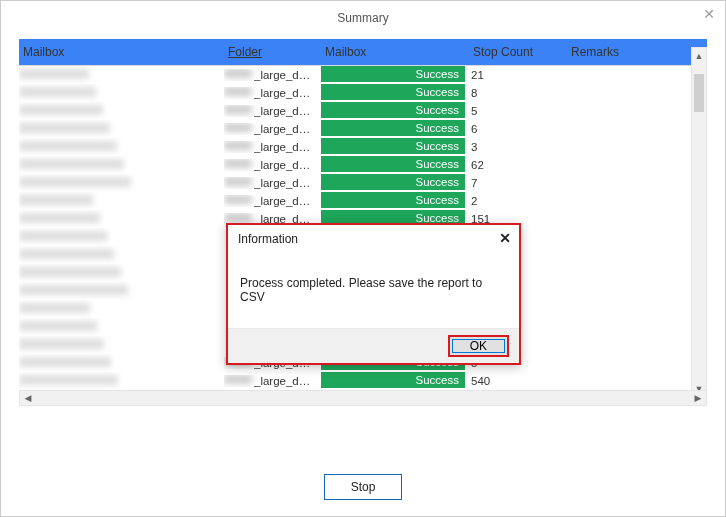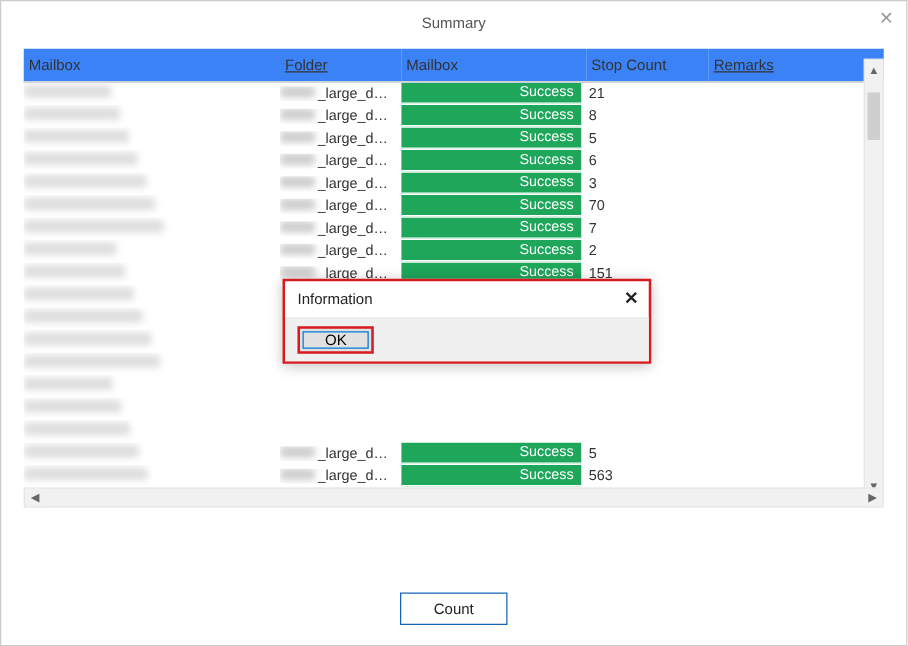--- a/index.html
+++ b/index.html
@@ -47,21 +47,21 @@
     font-size: 12px;
     color: #333;
     border-bottom: 1px solid #d9d9d9;
     padding: 6px 4px 6px 4px;
     background: #3b82f6;
   }
   th.col-mailbox { width: 205px; }
   th.col-folder  { width: 97px; text-decoration: underline; }
   th.col-status  { width: 148px; }
   th.col-count   { width: 98px; }
-  th.col-remarks { width: auto; text-decoration: underline; }
+  th.col-remarks { width: auto; }
   td {
     padding: 0;
     height: 18px;
     font-size: 11.5px;
     vertical-align: middle;
     white-space: nowrap;
     overflow: hidden;
     text-overflow: ellipsis;
   }
   td.cell-mailbox, td.cell-folder { padding-right: 4px; }
@@ -185,21 +185,21 @@
   }
   .modal-body {
     padding: 22px 12px 24px 12px;
     font-size: 12px;
     color: #222;
   }
   .modal-footer {
     background: #f0f0f0;
     padding: 6px 10px 6px 10px;
     display: flex;
-    justify-content: flex-start;
+    justify-content: flex-end;
     border-top: 1px solid #e9e9e9;
   }
   .ok-btn {
     border: 2.5px solid #d71a1f;
     background: #e1e1e1;
     color: #000;
     padding: 2px 20px;
     font-size: 12px;
     cursor: pointer;
     outline: 1px solid #0078d7;
@@ -300,21 +300,21 @@
           <td class="cell-mailbox"><span class="blur-text" style="width: 105px;"></span></td>
           <td class="cell-folder">
             <span class="folder-inner">
               <span class="folder-blur"></span>
               <span class="folder-label">_large_d…</span>
             </span>
           </td>
           <td>
             <span class="status-pill" style="background: rgb(30, 166, 90);">Success</span>
           </td>
-          <td class="cell-count">70</td>
+          <td class="cell-count">62</td>
           <td></td>
         </tr>
         <tr>
           <td class="cell-mailbox"><span class="blur-text" style="width: 112px;"></span></td>
           <td class="cell-folder">
             <span class="folder-inner">
               <span class="folder-blur"></span>
               <span class="folder-label">_large_d…</span>
             </span>
           </td>
@@ -419,43 +419,44 @@
           <td class="cell-mailbox"><span class="blur-text" style="width: 99px;"></span></td>
           <td class="cell-folder">
             <span class="folder-inner">
               <span class="folder-blur"></span>
               <span class="folder-label">_large_d…</span>
             </span>
           </td>
           <td>
             <span class="status-pill" style="background: rgb(30, 166, 90);">Success</span>
           </td>
-          <td class="cell-count">563</td>
+          <td class="cell-count">540</td>
           <td></td>
         </tr>
       </tbody>
   </table>
 </div>
 
 <div class="vscroll">
   <div class="arrow arrow-up">▲</div>
   <div class="thumb"></div>
   <div class="arrow arrow-down">▼</div>
 </div>
 
 <div class="hscroll">
   <div class="harrow harrow-left">◀</div>
   <div class="harrow harrow-right">▶</div>
 </div>
 
 <div class="footer">
-  <button class="stop-btn">Count</button>
+  <button class="stop-btn">Stop</button>
 </div>
 
 <div class="modal">
   <div class="modal-title">
     <span>Information</span>
     <span class="modal-close">✕</span>
   </div>
+  <div class="modal-body">Process completed. Please save the report to CSV</div>
   <div class="modal-footer">
     <button class="ok-btn">OK</button>
   </div>
 </div>
 
 </body></html>

